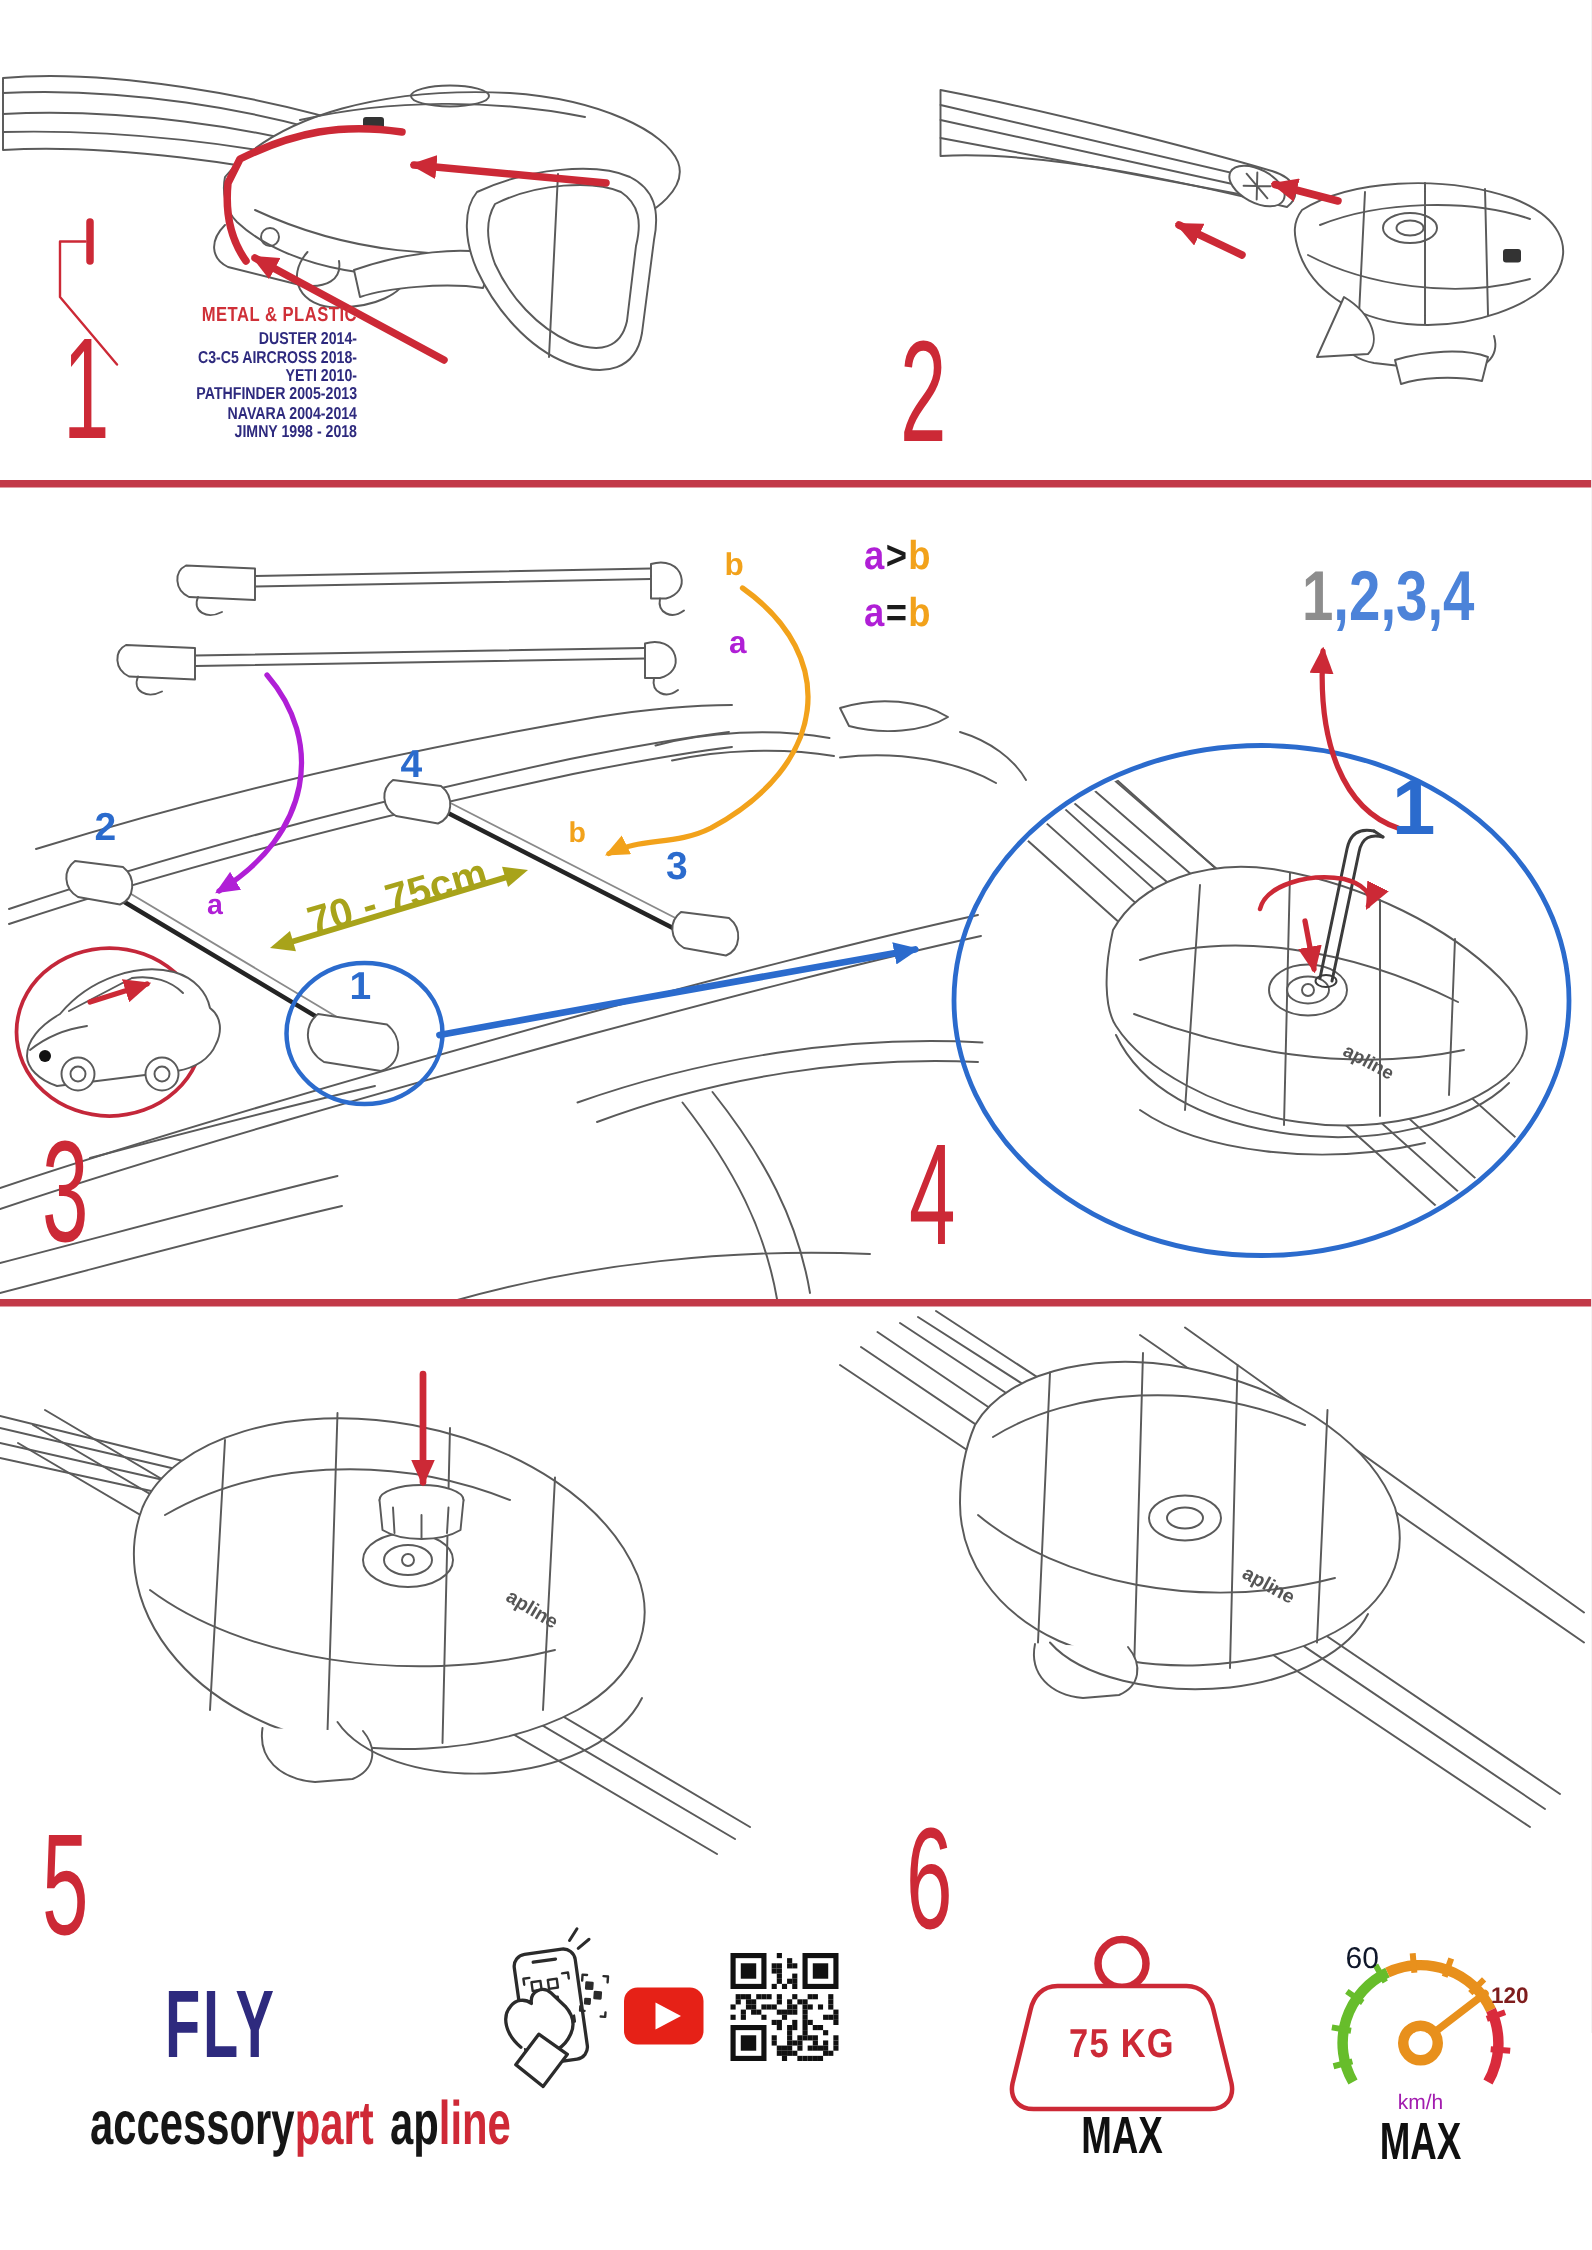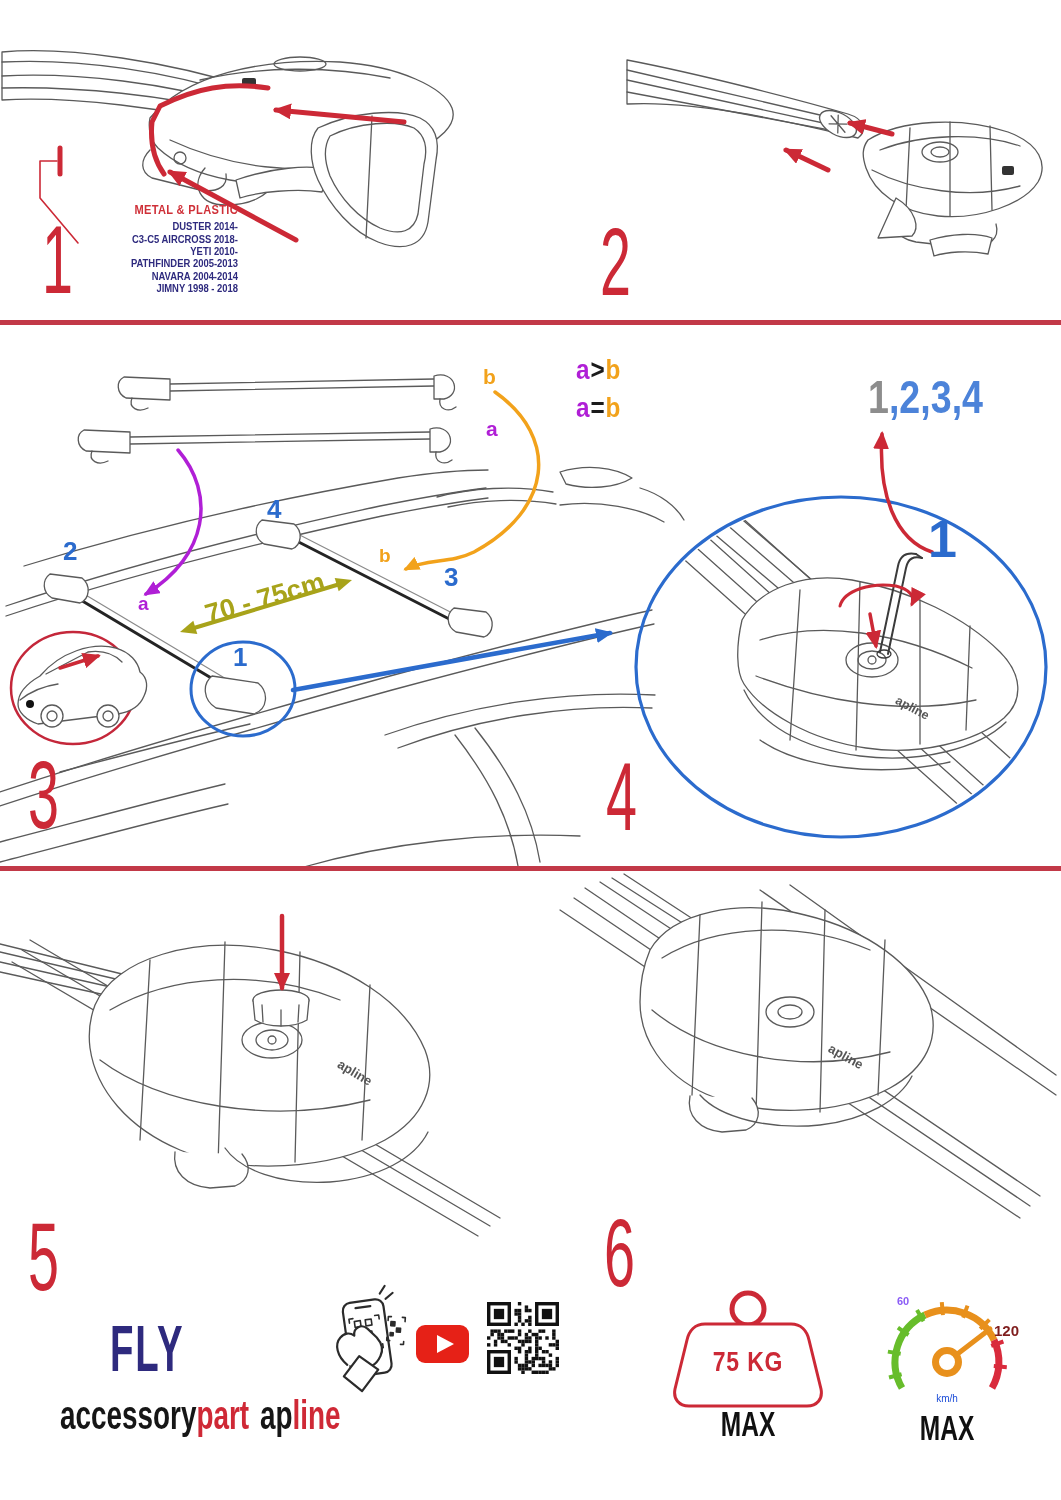--- a/index.html
+++ b/index.html
@@ -29,23 +29,23 @@
        transform:scaleX(.6);transform-origin:left top;letter-spacing:3px;}
   .brand{left:60px;top:1394px;font-size:41px;font-weight:bold;transform:scaleX(.68);
          transform-origin:left top;}
   .brand .k{color:#161616;} .brand .r{color:#cf2936;} .brand .gap{margin-left:16px;}
   .kg{left:688px;top:1348px;width:120px;text-align:center;color:#cc2936;font-size:27px;
       font-weight:bold;transform:scaleX(.85);transform-origin:center top;letter-spacing:1px;}
   .maxw{left:688px;top:1406px;width:120px;text-align:center;color:#101010;font-size:35px;
         font-weight:bold;transform:scaleX(.7);transform-origin:center top;}
   .maxs{left:891px;top:1410px;width:112px;text-align:center;color:#101010;font-size:35px;
         font-weight:bold;transform:scaleX(.7);transform-origin:center top;}
-  .s60{left:897px;top:1296px;font-size:11px;font-weight:bold;color:#8b5cf6;}
+  .s60{left:897px;top:1296px;font-size:20px;font-weight:normal;color:#0f172a;}
   .s120{left:994px;top:1323px;font-size:15px;font-weight:bold;color:#7f1d1d;}
-  .kmh{left:900px;top:1394px;width:94px;text-align:center;font-size:10px;color:#1d4ed8;}
+  .kmh{left:900px;top:1394px;width:94px;text-align:center;font-size:14px;color:#a21caf;}
 </style>
 </head>
 <body>
 
 <div class="page">
 
 <svg class="art" viewBox="0 0 1061 1500" xmlns="http://www.w3.org/2000/svg">
   <defs>
     <marker id="mRed" markerUnits="userSpaceOnUse" markerWidth="18" markerHeight="16" refX="15" refY="8" orient="auto">
       <path d="M0,0 L18,8 L0,16 Z" fill="#cc2936"></path>

